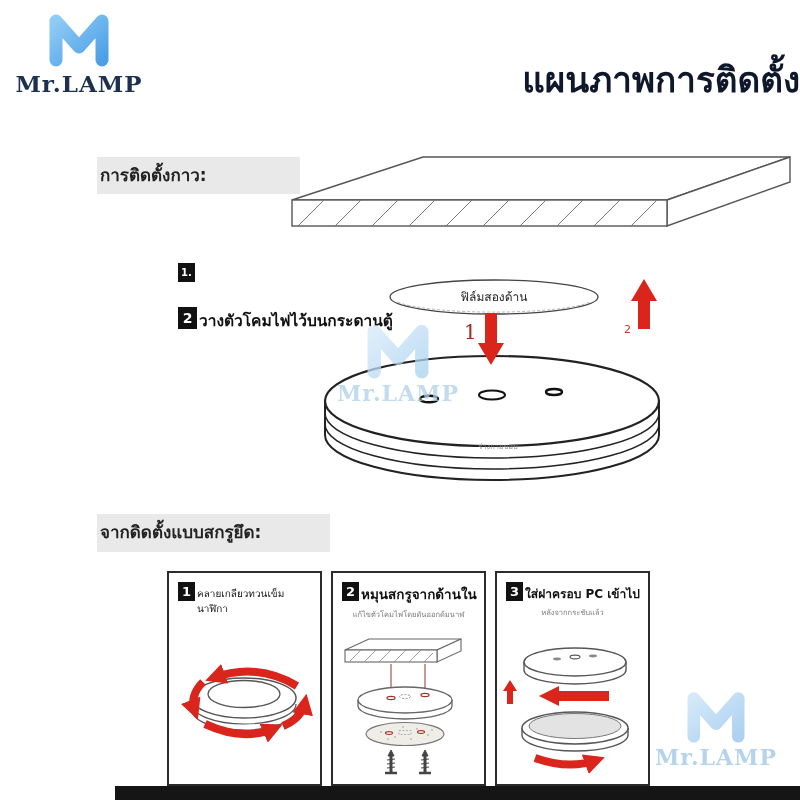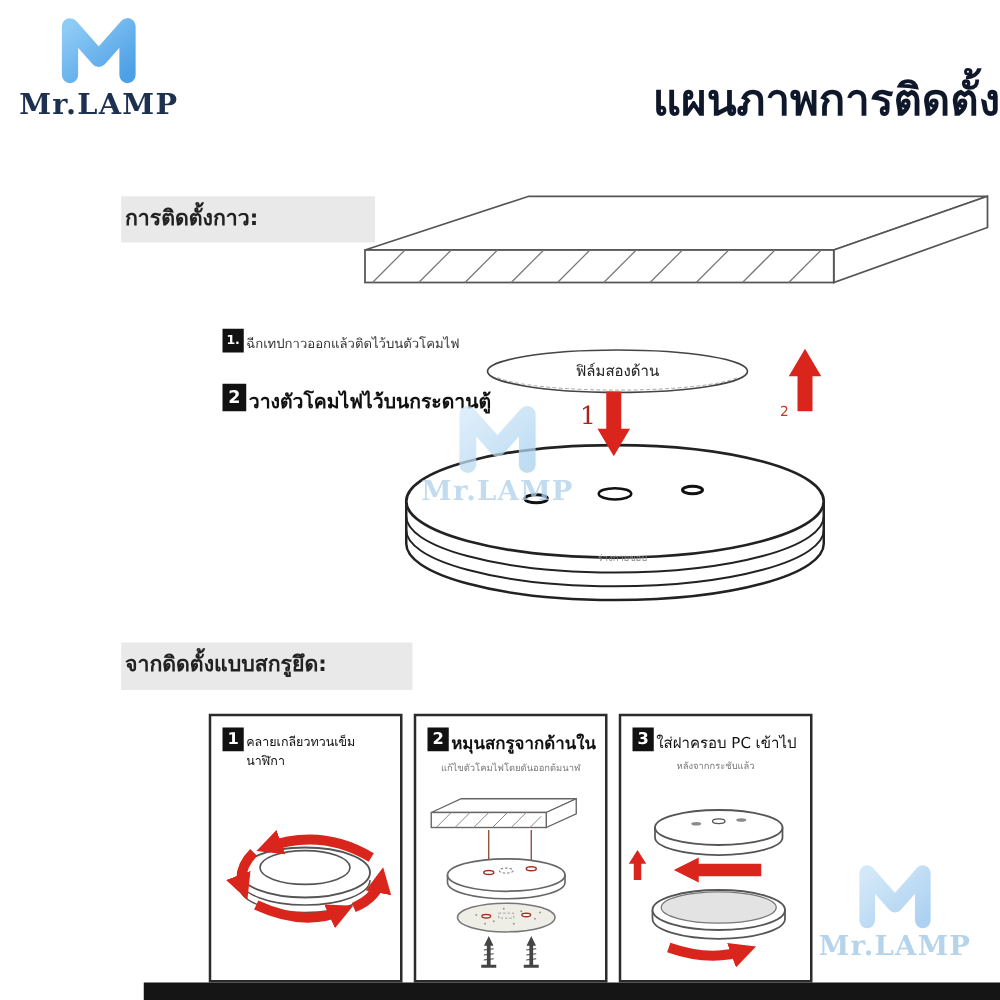--- a/index.html
+++ b/index.html
@@ -44,21 +44,21 @@
 
   
   .boxes{position:absolute;left:167px;top:571px;display:flex;gap:9px;}
   .sbox{width:151px;height:211px;border:2px solid #2b2b2b;background:#fff;position:relative;}
   .sbox-head{display:flex;align-items:flex-start;margin:9px 6px 0 9px;}
   .sbox-num{background:#111;color:#fff;font-weight:bold;font-size:13px;width:17px;height:19px;
             display:flex;align-items:center;justify-content:center;flex:0 0 auto;}
   .sbox-title{margin-left:2px;color:#111;}
   .sbox1 .sbox-title{font-size:10px;margin-top:4px;}
   .sbox2 .sbox-title{font-size:13.5px;font-weight:bold;margin-top:1px;}
-  .sbox3 .sbox-title{font-size:12px;margin-top:2px;}
+  .sbox3 .sbox-title{font-size:12px;margin-top:2px;font-weight:bold;}
   .sbox-sub{text-align:center;font-size:7.5px;color:#777;margin-top:3px;height:10px;}
   .sbox-graphic{position:absolute;left:0;bottom:0;}
 
   .bottom-strip{position:absolute;left:115px;top:786px;width:685px;height:14px;background:#151515;}
 </style>
 </head>
 <body>
 
 <div class="page">
 
@@ -94,21 +94,20 @@
         <line x1="197" y1="78" x2="223" y2="52"></line>
       <line x1="234" y1="78" x2="260" y2="52"></line>
         <line x1="271" y1="78" x2="297" y2="52"></line>
       <line x1="308" y1="78" x2="334" y2="52"></line>
         <line x1="345" y1="78" x2="371" y2="52"></line>
     </g>
   </svg>
 
   <div class="step step1">
     <span class="step-num">1.</span>
-    <span class="step-text">ฉีกเทปกาวออกแล้วติดไว้บนตัวโคมไฟ</span>
   </div>
   <div class="step step2">
     <span class="step-num">2</span>
     <span class="step-text">วางตัวโคมไฟไว้บนกระดานตู้</span>
   </div>
 
   <svg class="film-svg" width="216" height="44" viewBox="0 0 216 44">
     <ellipse cx="108" cy="20" rx="104" ry="17" fill="#fff" stroke="#444" stroke-width="1.3"></ellipse>
     <path d="M 12,25 A 100 14 0 0 0 204,25" fill="none" stroke="#999" stroke-width=".7" stroke-dasharray="3,2"></path>
     <text x="108" y="24" text-anchor="middle" font-size="12" fill="#222">ฟิล์มสองด้าน</text>

